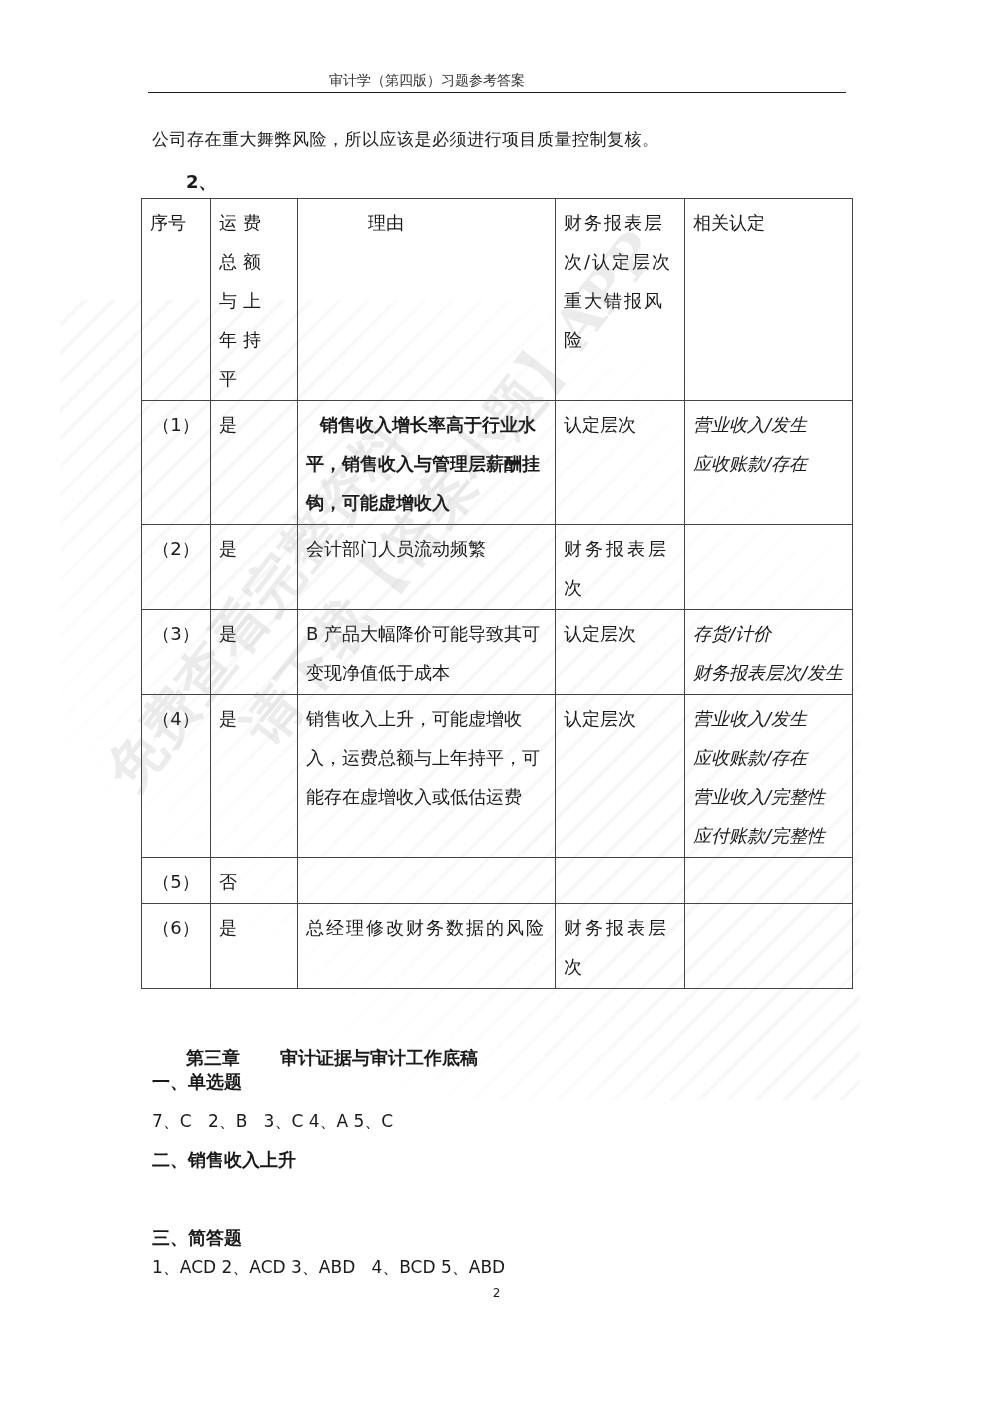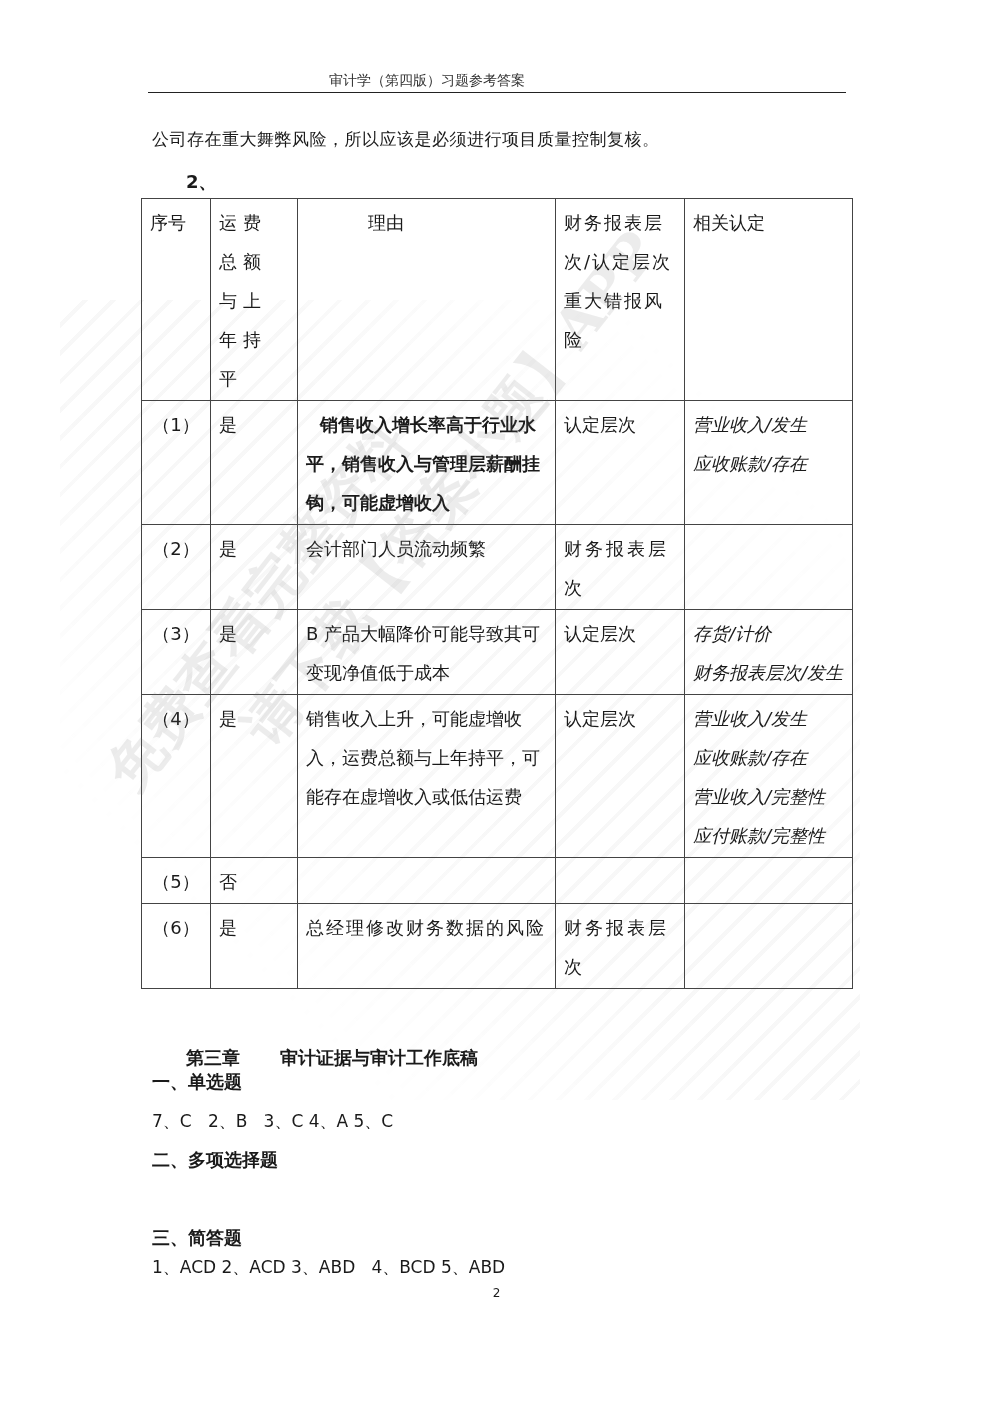--- a/index.html
+++ b/index.html
@@ -150,21 +150,21 @@
     </tr>
   </tbody>
 </table>
 
 <div class="ch-title">
   <span>第三章</span><span class="gap"></span><span>审计证据与审计工作底稿</span>
 </div>
 
 <div class="sec" style="top:1070px">一、单选题</div>
 <div class="ans" style="top:1110px; white-space:pre">7、C   2、B   3、C 4、A 5、C</div>
-<div class="sec" style="top:1148px">二、多项选择题</div>
+<div class="sec" style="top:1148px">二、销售收入上升</div>
 <div class="ans" style="top:1256px; white-space:pre">1、ACD 2、ACD 3、ABD   4、BCD 5、ABD</div>
 <div class="sec" style="top:1226px">三、简答题</div>
 
 <div class="page-num">2</div>
 
 <div class="watermark">
   <span>免费查看完整资料</span>
   <span class="line2">请下载【答案小题】APP</span>
 </div>
 

